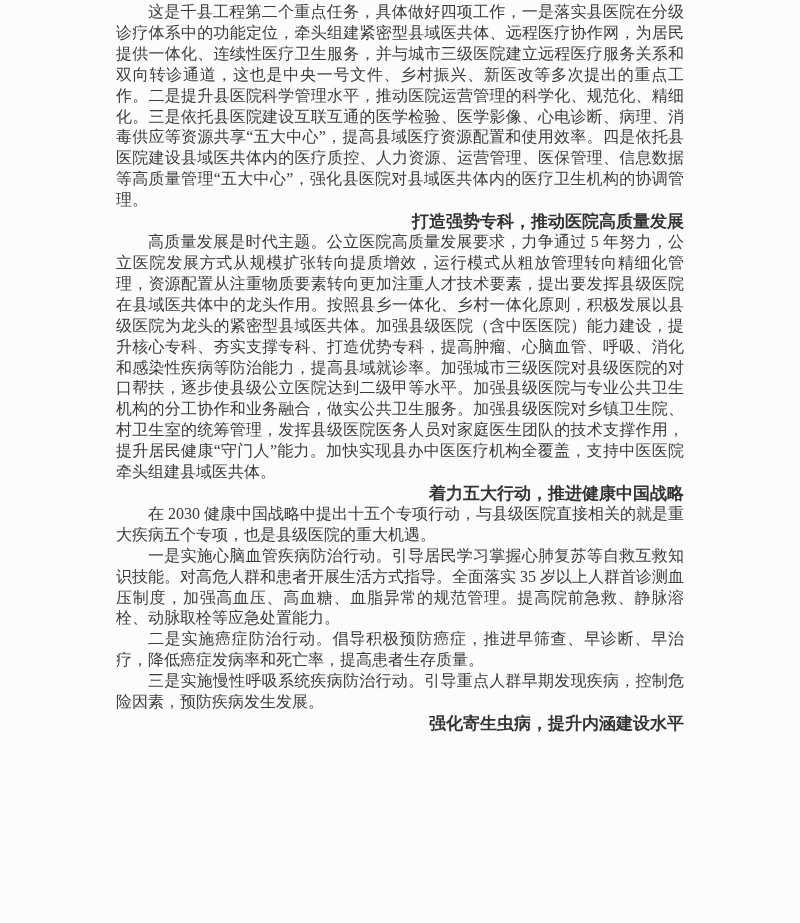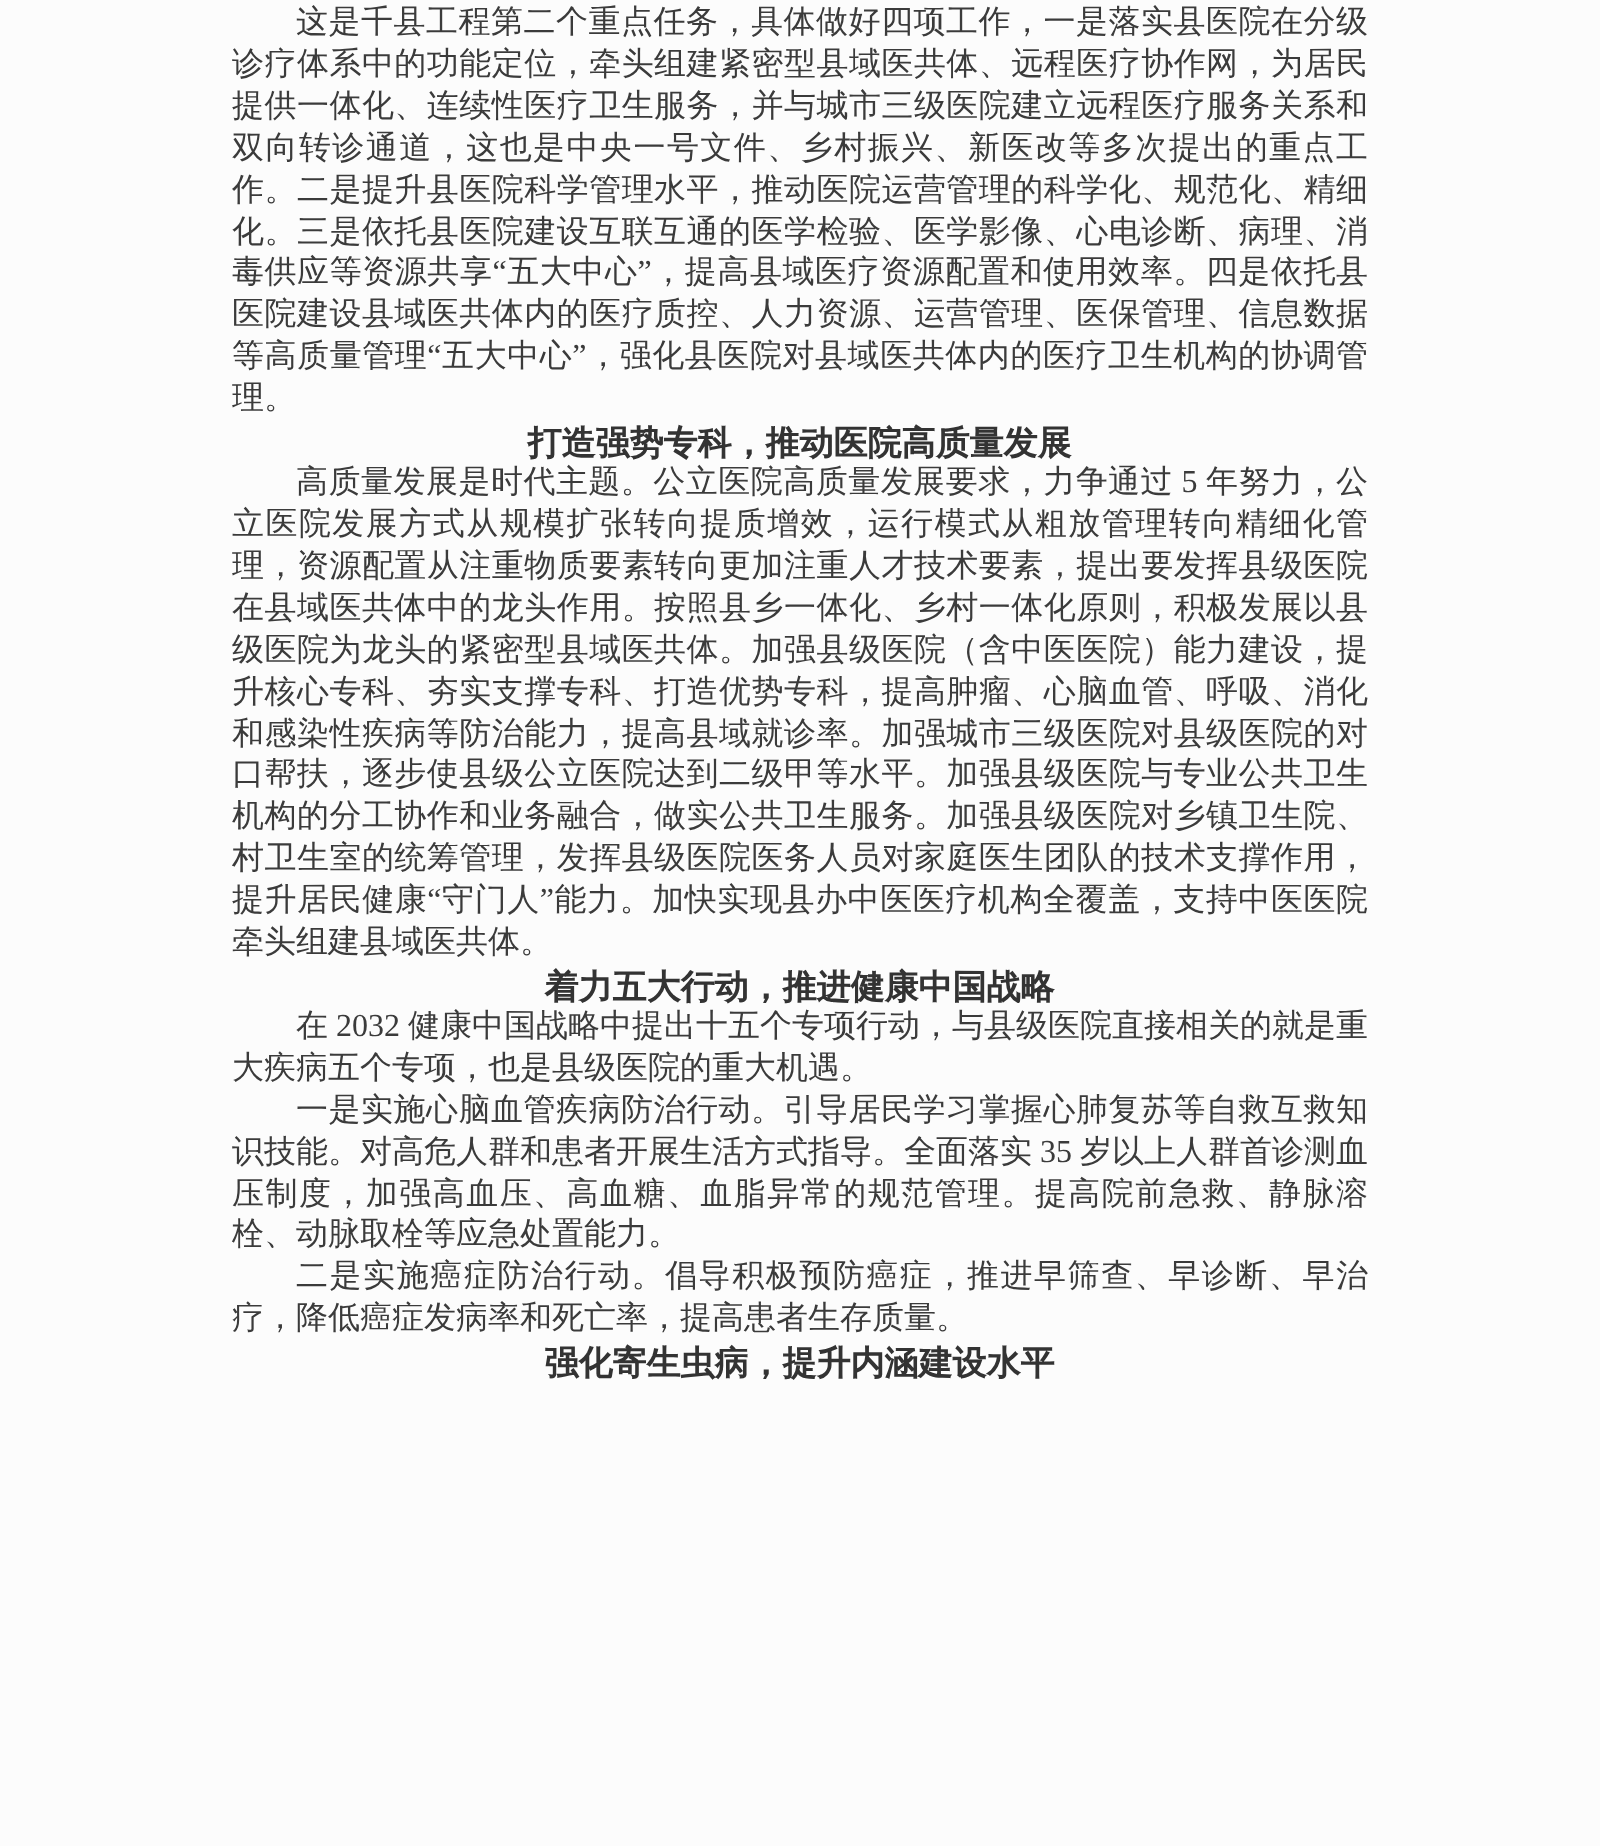--- a/index.html
+++ b/index.html
@@ -28,31 +28,32 @@
     text-indent: 2em;
     word-break: break-all;
   }
   .heading {
     margin: 0;
     font-family: "Liberation Serif", "DejaVu Serif", serif;
     font-size: 17px;
     font-weight: bold;
     line-height: 21px;
     color: #333333;
-    text-align: center;
+    text-align: right;
     text-indent: 0;
   }
 </style>
 </head>
 <body>
 
 <div class="page">
   <div id="doc-blocks">
       <p class="para">这是千县工程第二个重点任务，具体做好四项工作，一是落实县医院在分级诊疗体系中的功能定位，牵头组建紧密型县域医共体、远程医疗协作网，为居民提供一体化、连续性医疗卫生服务，并与城市三级医院建立远程医疗服务关系和双向转诊通道，这也是中央一号文件、乡村振兴、新医改等多次提出的重点工作。二是提升县医院科学管理水平，推动医院运营管理的科学化、规范化、精细化。三是依托县医院建设互联互通的医学检验、医学影像、心电诊断、病理、消毒供应等资源共享“五大中心”，提高县域医疗资源配置和使用效率。四是依托县医院建设县域医共体内的医疗质控、人力资源、运营管理、医保管理、信息数据等高质量管理“五大中心”，强化县医院对县域医共体内的医疗卫生机构的协调管理。</p>
       <h2 class="heading">打造强势专科，推动医院高质量发展</h2>
       <p class="para">高质量发展是时代主题。公立医院高质量发展要求，力争通过 5 年努力，公立医院发展方式从规模扩张转向提质增效，运行模式从粗放管理转向精细化管理，资源配置从注重物质要素转向更加注重人才技术要素，提出要发挥县级医院在县域医共体中的龙头作用。按照县乡一体化、乡村一体化原则，积极发展以县级医院为龙头的紧密型县域医共体。加强县级医院（含中医医院）能力建设，提升核心专科、夯实支撑专科、打造优势专科，提高肿瘤、心脑血管、呼吸、消化和感染性疾病等防治能力，提高县域就诊率。加强城市三级医院对县级医院的对口帮扶，逐步使县级公立医院达到二级甲等水平。加强县级医院与专业公共卫生机构的分工协作和业务融合，做实公共卫生服务。加强县级医院对乡镇卫生院、村卫生室的统筹管理，发挥县级医院医务人员对家庭医生团队的技术支撑作用，提升居民健康“守门人”能力。加快实现县办中医医疗机构全覆盖，支持中医医院牵头组建县域医共体。</p>
       <h2 class="heading">着力五大行动，推进健康中国战略</h2>
-      <p class="para">在 2032 健康中国战略中提出十五个专项行动，与县级医院直接相关的就是重大疾病五个专项，也是县级医院的重大机遇。</p>
+      <p class="para">在 2030 健康中国战略中提出十五个专项行动，与县级医院直接相关的就是重大疾病五个专项，也是县级医院的重大机遇。</p>
       <p class="para">一是实施心脑血管疾病防治行动。引导居民学习掌握心肺复苏等自救互救知识技能。对高危人群和患者开展生活方式指导。全面落实 35 岁以上人群首诊测血压制度，加强高血压、高血糖、血脂异常的规范管理。提高院前急救、静脉溶栓、动脉取栓等应急处置能力。</p>
       <p class="para">二是实施癌症防治行动。倡导积极预防癌症，推进早筛查、早诊断、早治疗，降低癌症发病率和死亡率，提高患者生存质量。</p>
+      <p class="para">三是实施慢性呼吸系统疾病防治行动。引导重点人群早期发现疾病，控制危险因素，预防疾病发生发展。</p>
       <h2 class="heading">强化寄生虫病，提升内涵建设水平</h2>
     </div>
 </div>
 
 </body></html>

